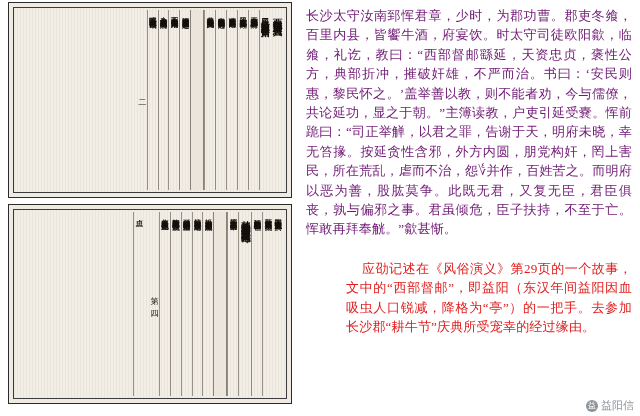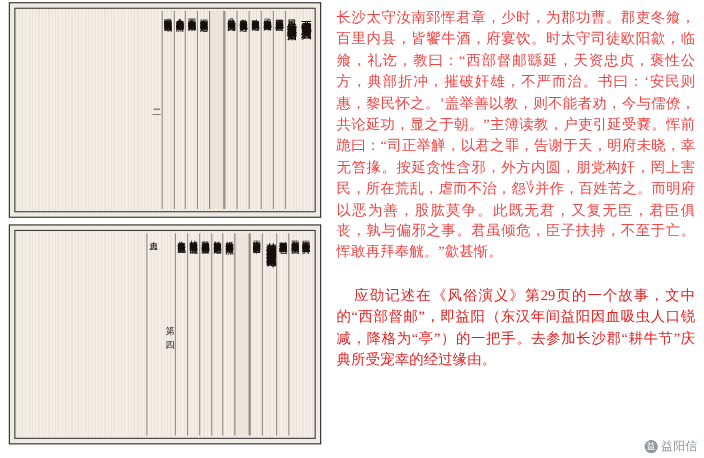--- a/index.html
+++ b/index.html
@@ -114,31 +114,31 @@
     width: 340px;
     height: 416px;
     background: #ffffff;
     padding: 6px 8px 0 6px;
     box-sizing: border-box;
   }
   .para {
     font-family: "Liberation Serif", serif;
     font-size: 13.1px;
     line-height: 19.4px;
-    color: #ef4444;
+    color: #701a75;
     text-align: justify;
     text-justify: inter-ideograph;
     margin: 0 0 2px 0;
     letter-spacing: 0.1px;
   }
   .para.red {
     color: #e01e1e;
     margin-top: 20px;
   }
-  .indent { text-indent: 16px; }
+  .indent { text-indent: 16px; margin-left: 40px; }
 
   
   .watermark {
     position: absolute;
     right: 6px;
     bottom: 3px;
     display: flex;
     align-items: center;
     gap: 3px;
     font-family: "Liberation Sans", sans-serif;

